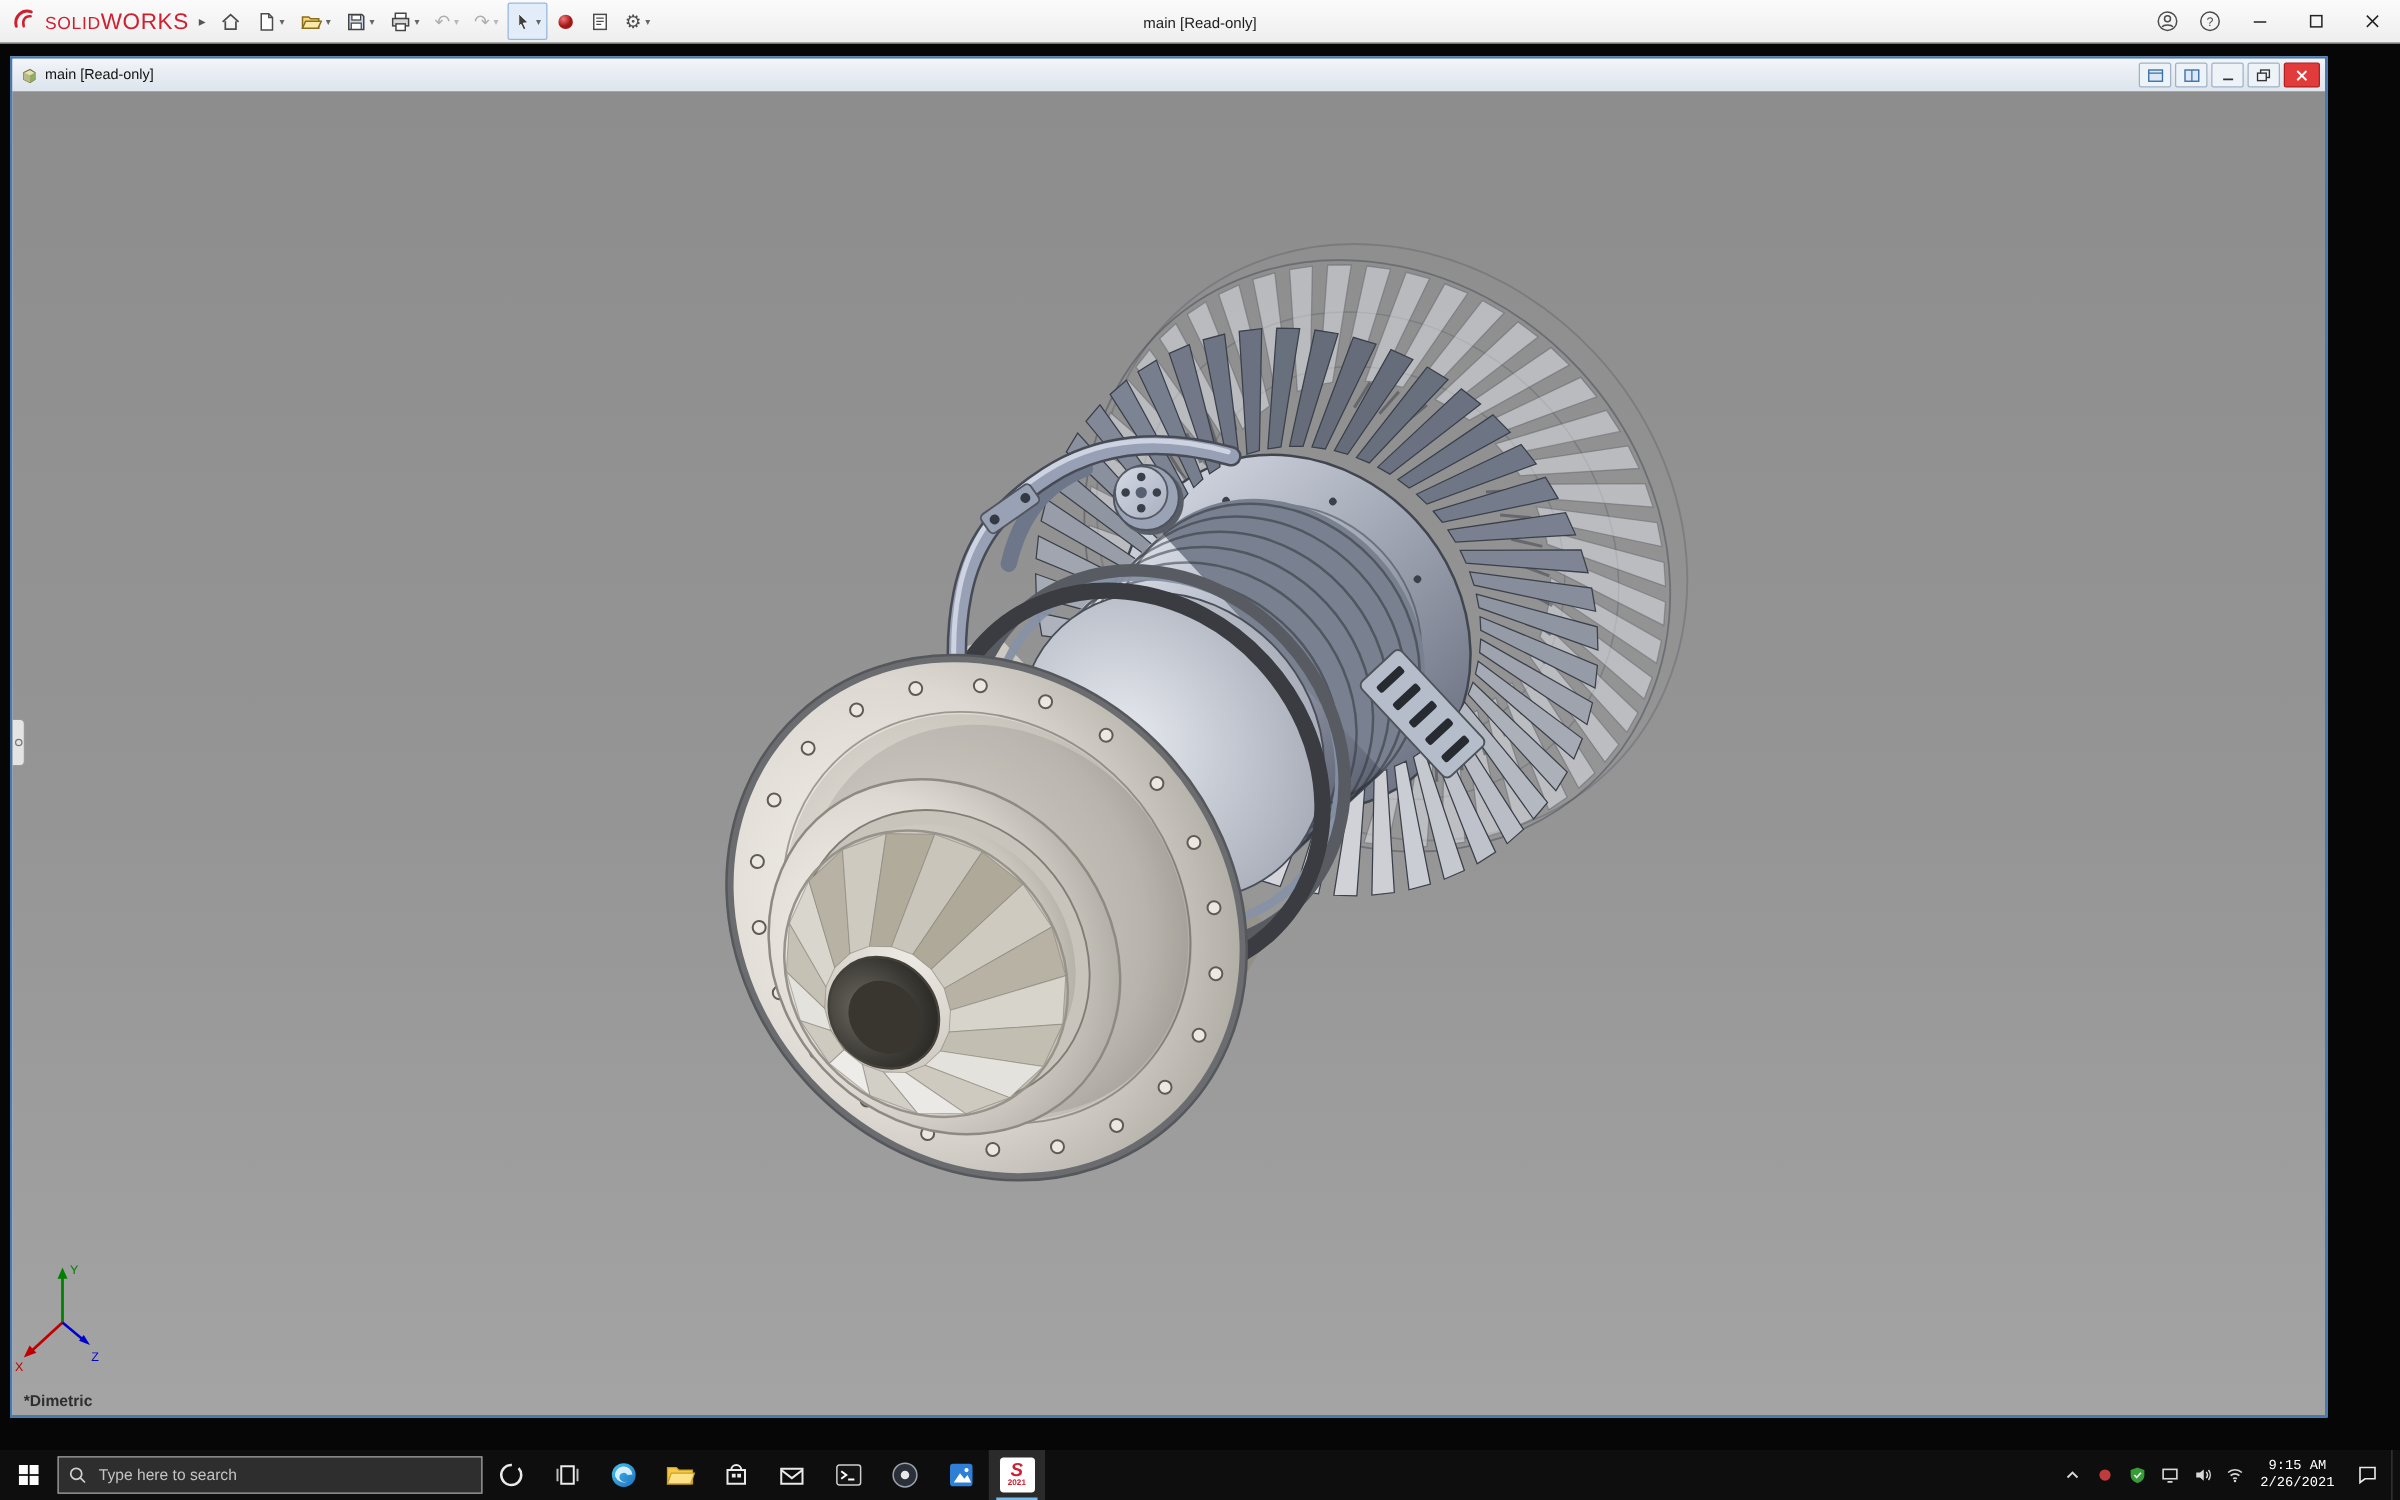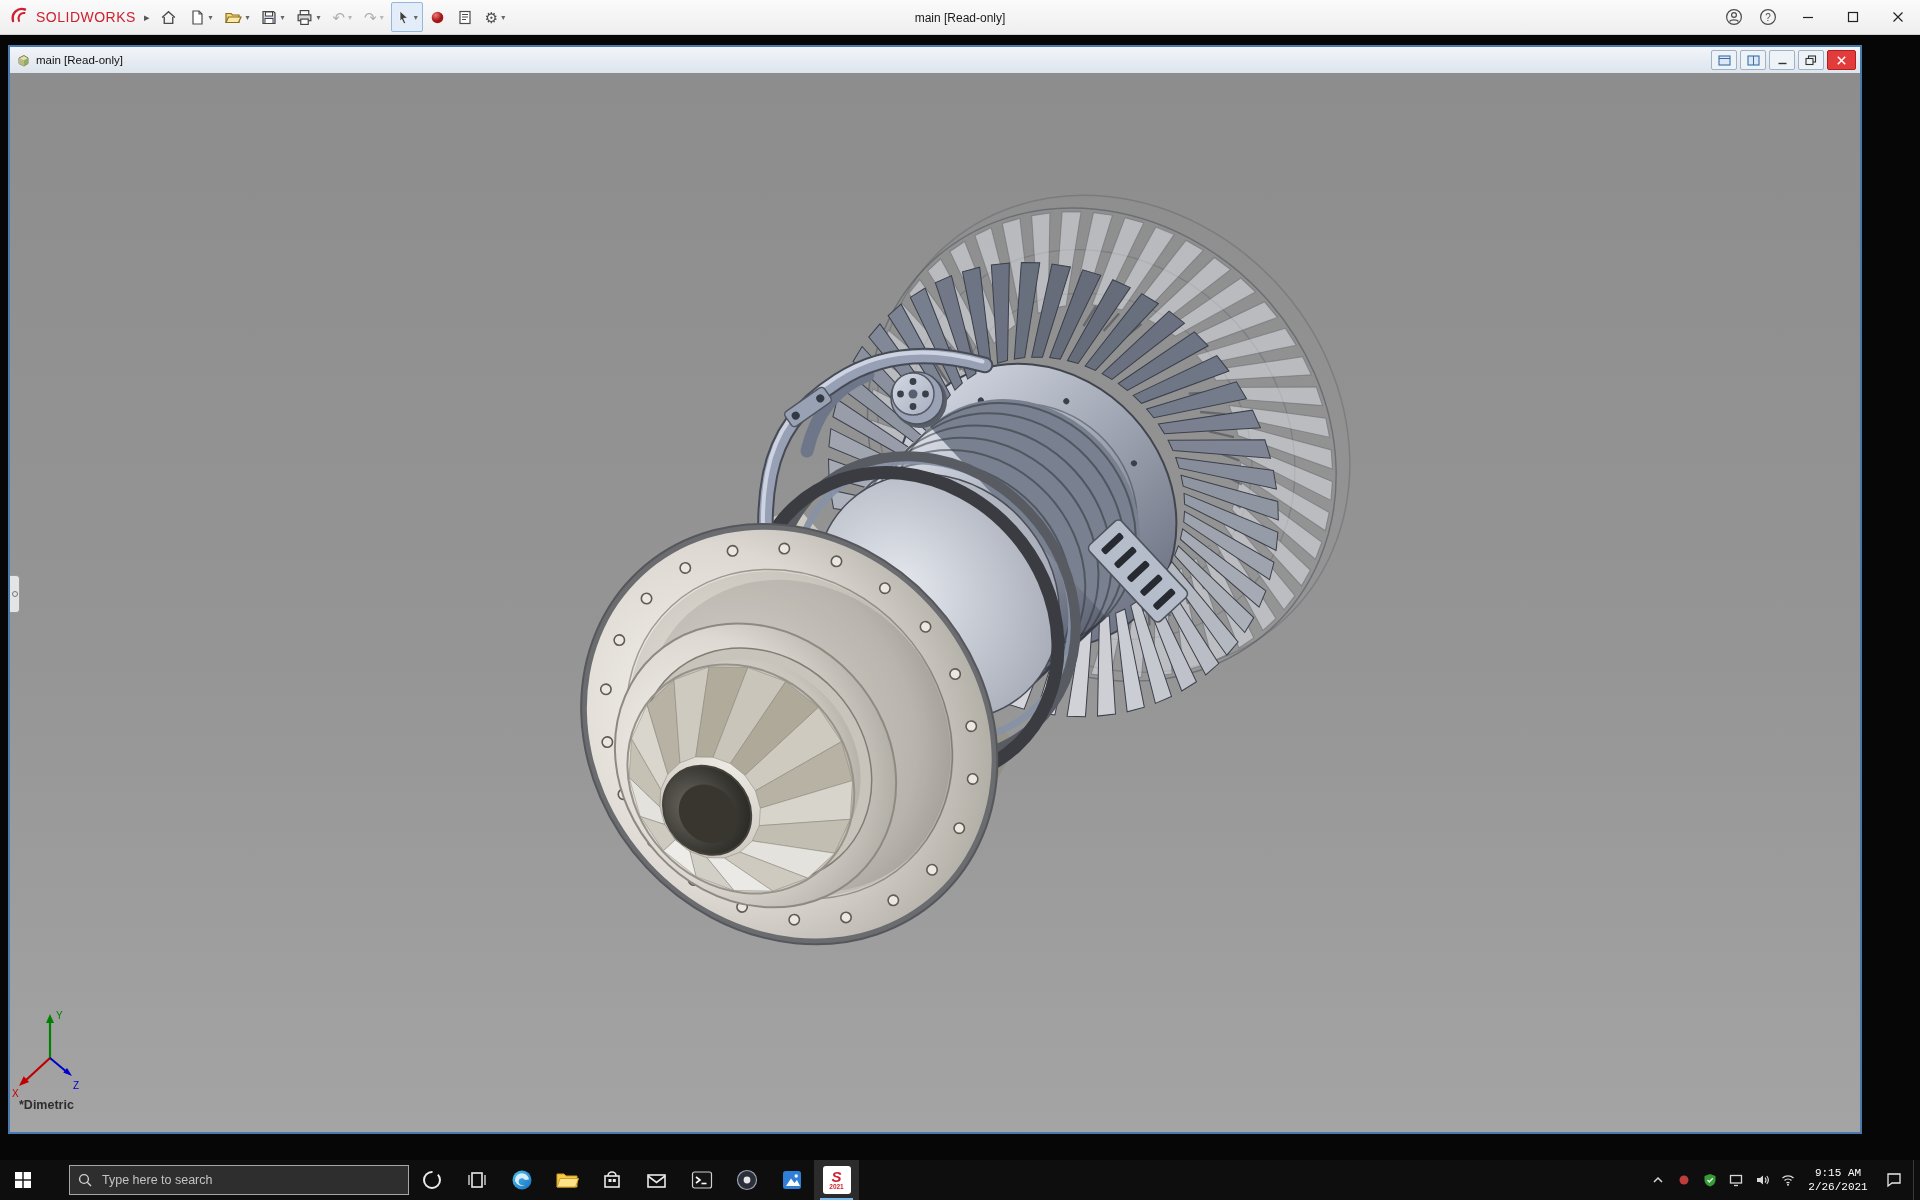--- a/index.html
+++ b/index.html
@@ -5,21 +5,21 @@
   html,body{margin:0;padding:0;background:#000;}
   .screen{position:relative;width:1920px;height:1200px;overflow:hidden;
     font-family:"Liberation Sans","DejaVu Sans",sans-serif;-webkit-font-smoothing:antialiased;}
 
   
   .titlebar{position:absolute;left:0;top:0;width:1920px;height:35px;
     background:linear-gradient(#fbfbfb,#eeeeee);border-bottom:1px solid #d2d2d2;
     display:flex;align-items:center;box-sizing:border-box;}
   .brand{display:flex;align-items:center;gap:4px;padding:0 6px 0 10px;}
   .brand .b1{color:#cf2030;font-weight:normal;font-size:14px;letter-spacing:.5px;}
-  .brand .b2{color:#cf2030;font-weight:400;font-size:14px;letter-spacing:.5px;text-align:right;}
+  .brand .b2{color:#cf2030;font-weight:400;font-size:18px;letter-spacing:.5px;text-align:right;}
   .brand-arrow{color:#555;font-size:11px;margin:0 6px 0 2px;}
   .tools{display:flex;align-items:center;gap:2px;}
   .tool{display:flex;align-items:center;height:28px;padding:0 4px;border-radius:2px;border:1px solid transparent;}
   .tool svg{display:block;}
   .tool .caret{font-size:8px;color:#666;margin-left:3px;}
   .tool.disabled{opacity:.42;}
   .tool.active{background:#e2edf9;border:1px solid #94b7da;}
   .uglyph{font-size:15px;color:#4c4c4c;line-height:1;}
   .title-center{position:absolute;left:0;right:0;top:0;height:35px;display:flex;align-items:center;justify-content:center;
     font-size:12px;color:#1b1b1b;pointer-events:none;}
@@ -33,30 +33,30 @@
     border:2px solid #4a79ad;background:#e9edf2;box-sizing:border-box;}
   .doc-titlebar{height:26px;display:flex;align-items:center;padding:0 4px 0 6px;
     background:linear-gradient(#f2f5f9,#dde4ec);font-size:11.5px;color:#111;}
   .doc-title{margin-left:5px;}
   .doc-controls{margin-left:auto;display:flex;align-items:center;gap:3px;}
   .dbtn{width:24px;height:18px;display:flex;align-items:center;justify-content:center;border:1px solid #9fb2c8;background:#eef3f8;border-radius:2px;}
   .dbtn.close{background:#e23b3b;border-color:#b02020;width:27px;}
   .viewport{position:absolute;left:0;top:26px;right:0;bottom:0;
     background:linear-gradient(180deg,#8d8d8d 0%,#959595 55%,#a4a4a4 100%);overflow:hidden;}
   .viewport svg.scene{position:absolute;left:0;top:0;}
-  .orientation-label{position:absolute;left:9px;bottom:20px;font-size:12.5px;font-weight:bold;color:#2e2e2e;}
+  .orientation-label{position:absolute;left:9px;bottom:4px;font-size:12.5px;font-weight:bold;color:#2e2e2e;}
   .collapsed-tab{position:absolute;left:0;top:502px;width:9px;height:36px;background:#e4e4e4;
     border:1px solid #9a9a9a;border-left:none;border-radius:0 4px 4px 0;display:flex;align-items:center;justify-content:center;}
   .collapsed-tab i{width:4px;height:4px;border:1px solid #777;border-radius:50%;display:block;}
 
   
   .taskbar{position:absolute;left:0;bottom:0;width:1920px;height:40px;background:#0e0e0e;
     display:flex;align-items:center;color:#fff;}
   .tb-start{width:46px;height:40px;display:flex;align-items:center;justify-content:center;}
-  .search{width:340px;height:30px;background:#2e2e2e;border:1px solid #a6a6a6;display:flex;align-items:center;box-sizing:border-box;margin-left:23px;}
+  .search{width:340px;height:30px;background:#2e2e2e;border:1px solid #a6a6a6;display:flex;align-items:center;box-sizing:border-box;}
   .search input{flex:1;background:transparent;border:none;outline:none;color:#ddd;font-size:12.5px;font-family:inherit;}
   .search input::placeholder{color:#c3c3c3;}
   .search .mag{margin:0 8px;}
   .apps{display:flex;align-items:center;height:100%;}
   .appbtn{width:45px;height:40px;display:flex;align-items:center;justify-content:center;position:relative;}
   .appbtn.active{background:rgba(255,255,255,.12);}
   .appbtn.active::after{content:"";position:absolute;left:6px;right:6px;bottom:0;height:2px;background:#76b9ed;}
   .sw-tile{width:28px;height:28px;background:#fff;border-radius:3px;display:flex;flex-direction:column;align-items:center;justify-content:center;line-height:1;}
   .sw-tile .s{color:#cf2030;font-weight:bold;font-style:italic;font-size:15px;}
   .sw-tile .yr{color:#cf2030;font-size:6.5px;font-weight:bold;}

